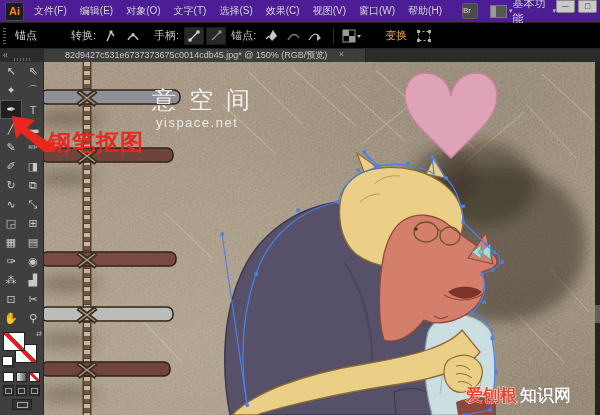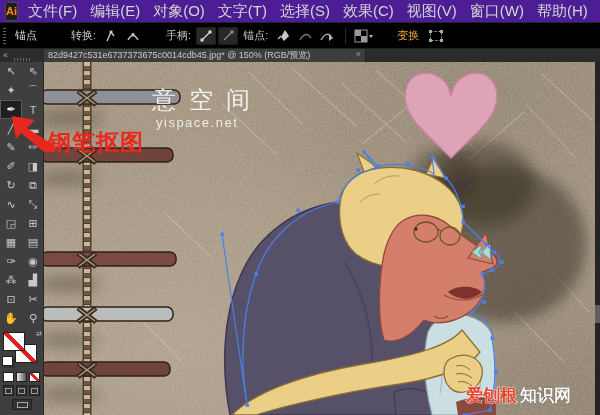--- a/index.html
+++ b/index.html
@@ -5,21 +5,21 @@
   html,body{margin:0;padding:0;}
   body{width:600px;height:415px;position:relative;overflow:hidden;background:#3a3a3a;
        font-family:"Liberation Sans","DejaVu Sans",sans-serif;-webkit-font-smoothing:antialiased;}
 
   
   #menubar{position:absolute;left:0;top:0;width:600px;height:22px;background:#4c1d95;
            border-bottom:1px solid #252525;display:flex;align-items:center;z-index:10;}
   .ai-logo{width:22px;height:17px;margin-left:5px;background:#1d1d1d;border:1px solid #4a4a4a;
            color:#ff8a00;font-weight:bold;font-size:11px;line-height:17px;text-align:center;border-radius:2px;}
   .menus{display:flex;align-items:center;margin-left:10px;gap:13px;}
-  .menu-item{color:#d4d4d4;font-size:15px;white-space:nowrap;cursor:default;}
+  .menu-item{color:#d4d4d4;font-size:10px;white-space:nowrap;cursor:default;}
   .bar-btn{margin-left:20px;width:18px;height:14px;background:#4a4a4a;border:1px solid #5e5e5e;
            border-radius:2px;color:#ddd;font-size:8px;line-height:14px;text-align:left;}
   .ws-switch{margin-left:12px;display:flex;align-items:center;gap:2px;}
   .ws-icon{width:15px;height:11px;border:1px solid #777;background:linear-gradient(90deg,#9a9a9a 35%,#555 35%);}
   .caret{color:#bbb;font-size:7px;}
   .spacer{flex:1;}
   .workspace{color:#cfcfcf;font-size:11px;margin-right:6px;}
   .winbtns{display:flex;gap:3px;margin-right:3px;align-self:flex-start;margin-top:0;}
   .winbtn{width:17px;height:11px;background:#c9c9c9;border:1px solid #8a8a8a;border-radius:0 0 2px 2px;
           color:#333;font-size:7px;line-height:10px;text-align:center;}
@@ -36,21 +36,21 @@
   .icon-btn svg{display:block;}
   .cb-sep{width:1px;height:17px;background:#2a2a2a;margin:0 7px;}
   .transform-link{color:#e8a33d;margin:0 6px 0 22px;}
 
   
   #tabbar{position:absolute;left:0;top:49px;width:600px;height:13px;background:#2b2b2b;z-index:9;}
   .collapse{position:absolute;left:3px;top:0;color:#a8a8a8;font-size:9px;line-height:12px;}
   .tool-grip{position:absolute;left:14px;top:9px;width:18px;height:3px;
              background:repeating-linear-gradient(90deg,#6a6a6a 0 1px,transparent 1px 3px);}
   .doc-tab{position:absolute;left:44px;top:0;width:322px;height:13px;background:#3d3d3d;
-           border-right:1px solid #1f1f1f;display:flex;padding:0 4px;box-sizing:border-box;}
+           border-right:1px solid #1f1f1f;display:flex;padding:0 21px;box-sizing:border-box;}
   .doc-title{color:#c9c9c9;font-size:9px;white-space:nowrap;overflow:hidden;flex:1;}
   .tab-close{color:#9a9a9a;font-size:9px;margin-left:4px;}
 
   
   #toolbar{position:absolute;left:0;top:62px;width:44px;height:353px;background:#3f3f3f;
            border-right:1px solid #282828;z-index:8;box-sizing:border-box;}
   .tools-grid{display:grid;grid-template-columns:22px 22px;grid-auto-rows:19px;}
   .tool-cell{display:flex;align-items:center;justify-content:center;color:#c8c8c8;font-size:11px;}
   .tool-cell.selected{background:#1f1f1f;box-shadow:inset 0 0 0 1px #5a5a5a;color:#f0f0f0;}
   .tool-glyph{pointer-events:none;}
@@ -124,21 +124,21 @@
       <path d="M3,12 L7,3 L10,7" stroke="#c8c8c8" fill="none" stroke-width="1.4"></path>
       <rect x="5.6" y="1.6" width="2.8" height="2.8" fill="#c8c8c8"></rect>
     </svg>
   </div>
   <div class="icon-btn">
     <svg width="14" height="14">
       <path d="M2,11 Q7,2 12,11" stroke="#c8c8c8" fill="none" stroke-width="1.4"></path>
       <rect x="5.6" y="4.2" width="2.8" height="2.8" fill="#c8c8c8"></rect>
     </svg>
   </div>
-  <span class="cb-label" style="margin-left:22px">手柄:</span>
+  <span class="cb-label" style="margin-left:10px">手柄:</span>
   <div class="icon-btn pressed">
     <svg width="14" height="14">
       <line x1="3" y1="11" x2="11" y2="3" stroke="#d8d8d8" stroke-width="1.2"></line>
       <rect x="1.5" y="9.5" width="3" height="3" fill="#d8d8d8"></rect>
       <rect x="9.5" y="1.5" width="3" height="3" fill="#d8d8d8"></rect>
     </svg>
   </div>
   <div class="icon-btn pressed">
     <svg width="14" height="14">
       <line x1="3" y1="11" x2="11" y2="3" stroke="#8a8a8a" stroke-width="1.2"></line>

